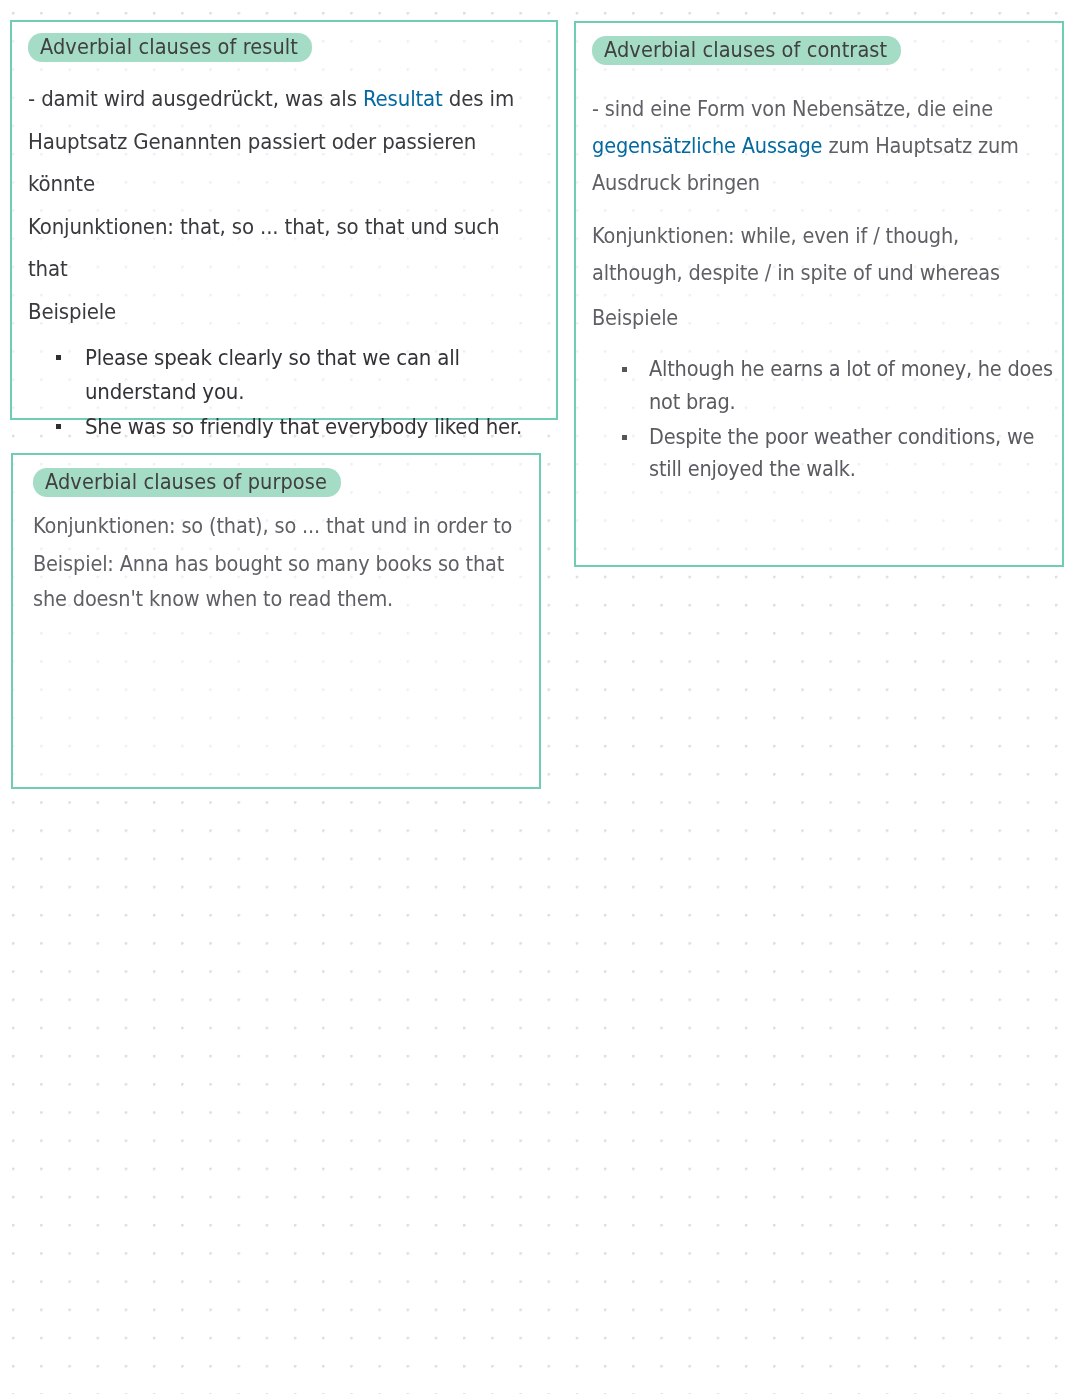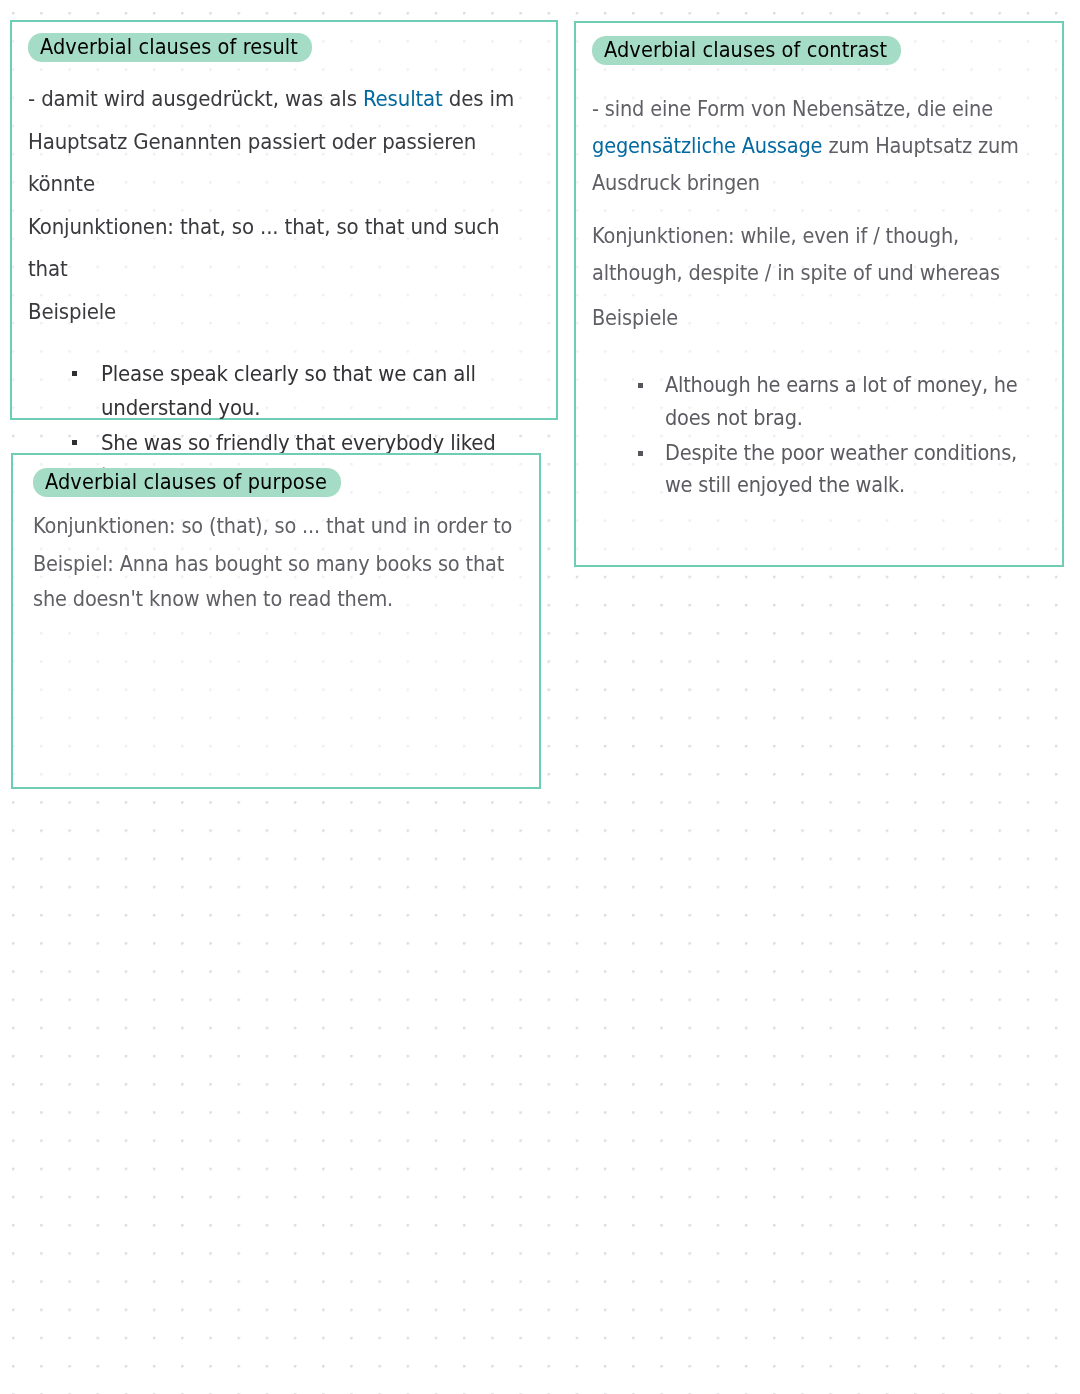--- a/index.html
+++ b/index.html
@@ -37,21 +37,21 @@
 
   .box-inner {
     padding: 12px 16px 10px 16px;
   }
 
   .title-pill {
     display: inline-block;
     background: #a5dcc6;
     border-radius: 14px;
     padding: 1px 14px 3px 12px;
-    color: #000000;
+    color: #404040;
     font-size: 21.5px;
     line-height: 1.18;
     letter-spacing: 0.1px;
     font-family: "DejaVu Sans Condensed", "Liberation Sans Narrow", "DejaVu Sans", sans-serif;
     font-stretch: condensed;
     white-space: nowrap;
   }
 
   .para {
     color: #5d5d62;
@@ -69,21 +69,21 @@
   }
 
   .para.tight { line-height: 1.62; }
 
   .spacer-sm { height: 8px; }
   .spacer-md { height: 16px; }
   .spacer-lg { height: 26px; }
 
   ul.examples {
     list-style: none;
-    margin: 16px;
+    margin: 0;
     padding: 0;
   }
 
   ul.examples li {
     position: relative;
     color: #4a4a4f;
     font-size: 22px;
     line-height: 1.52;
     font-family: "DejaVu Sans Condensed", "Liberation Sans Narrow", "DejaVu Sans", sans-serif;
     font-stretch: condensed;

